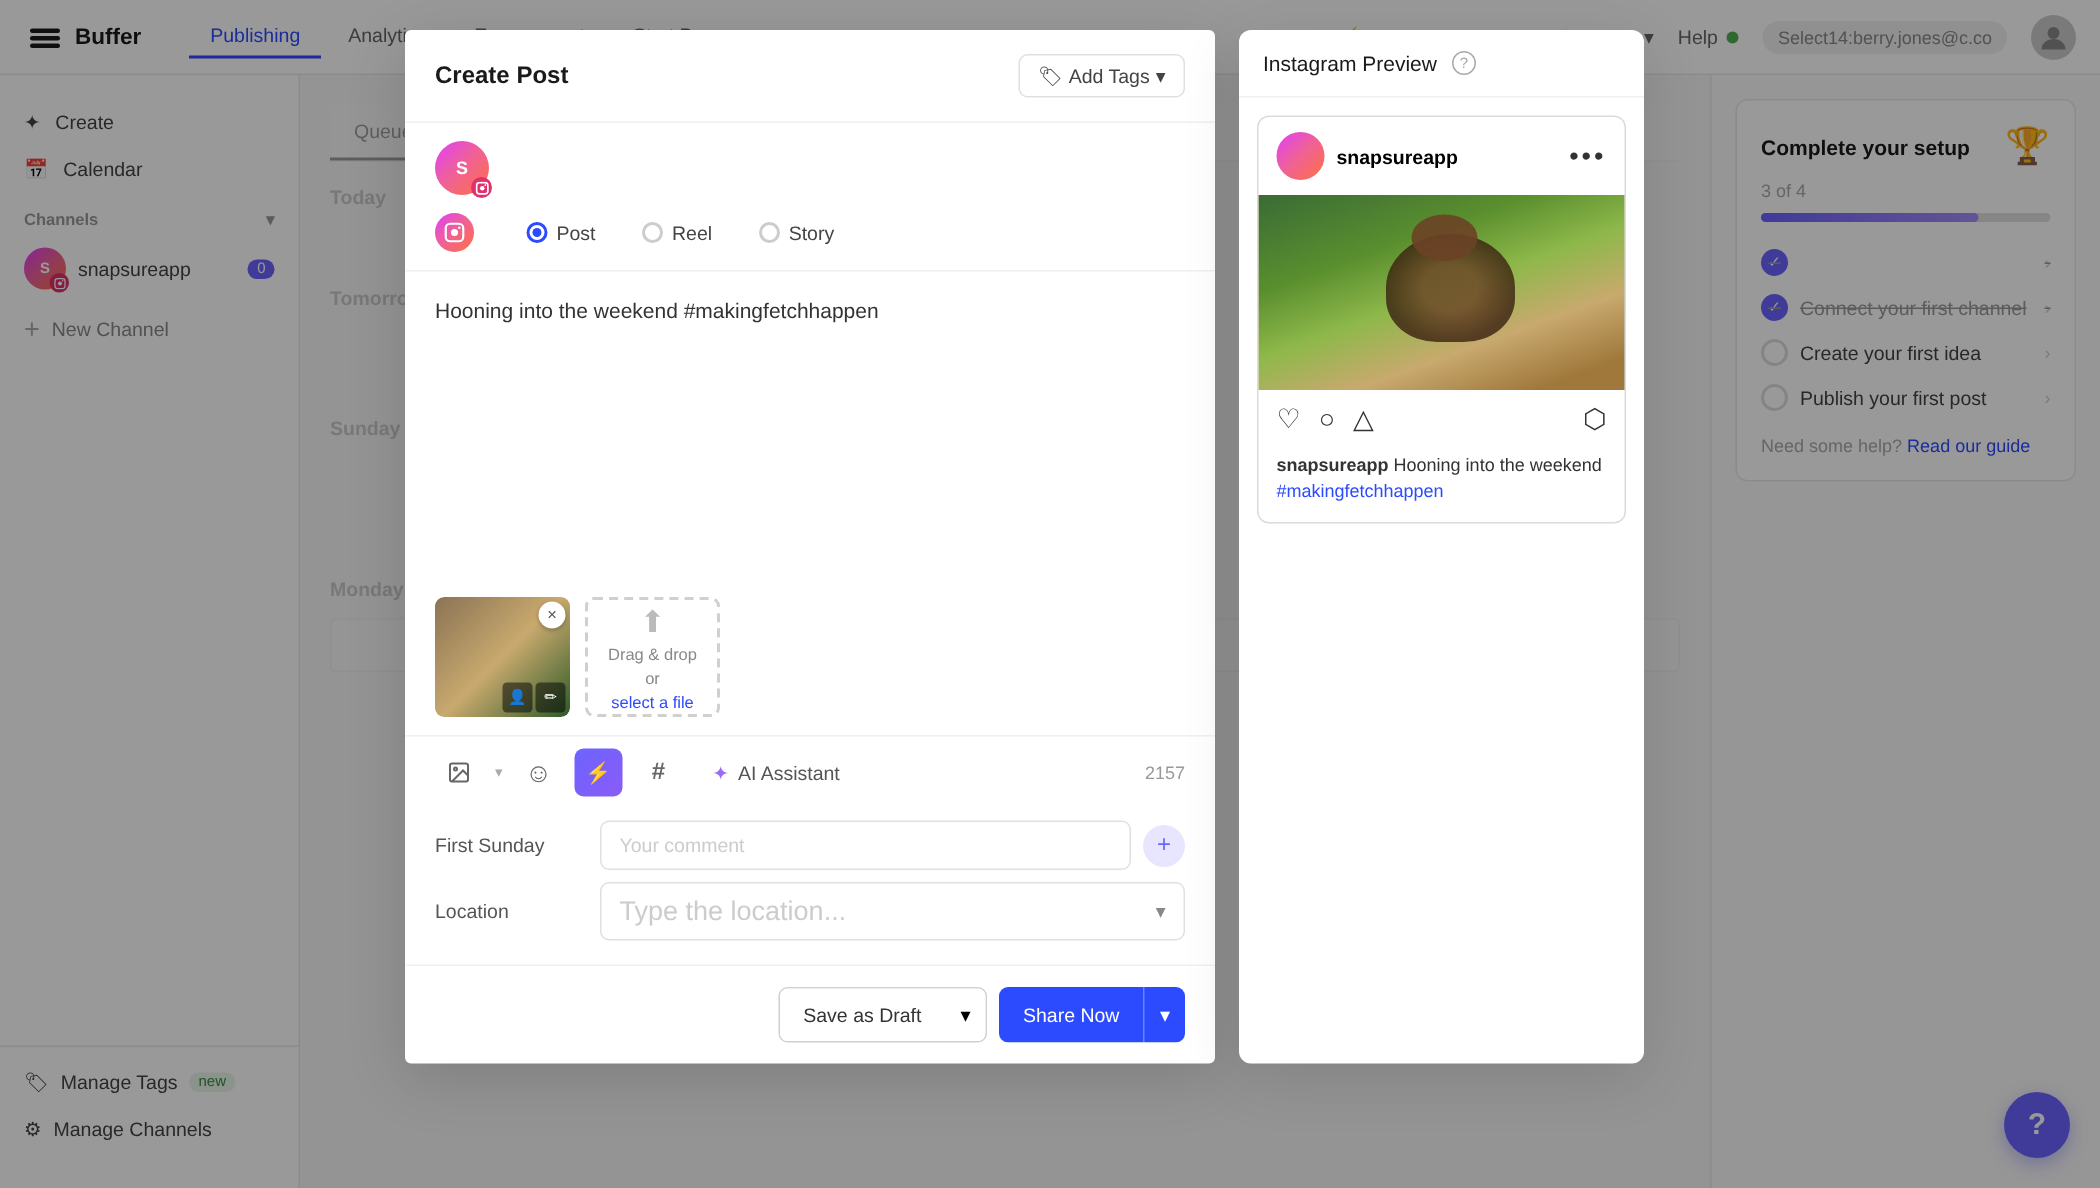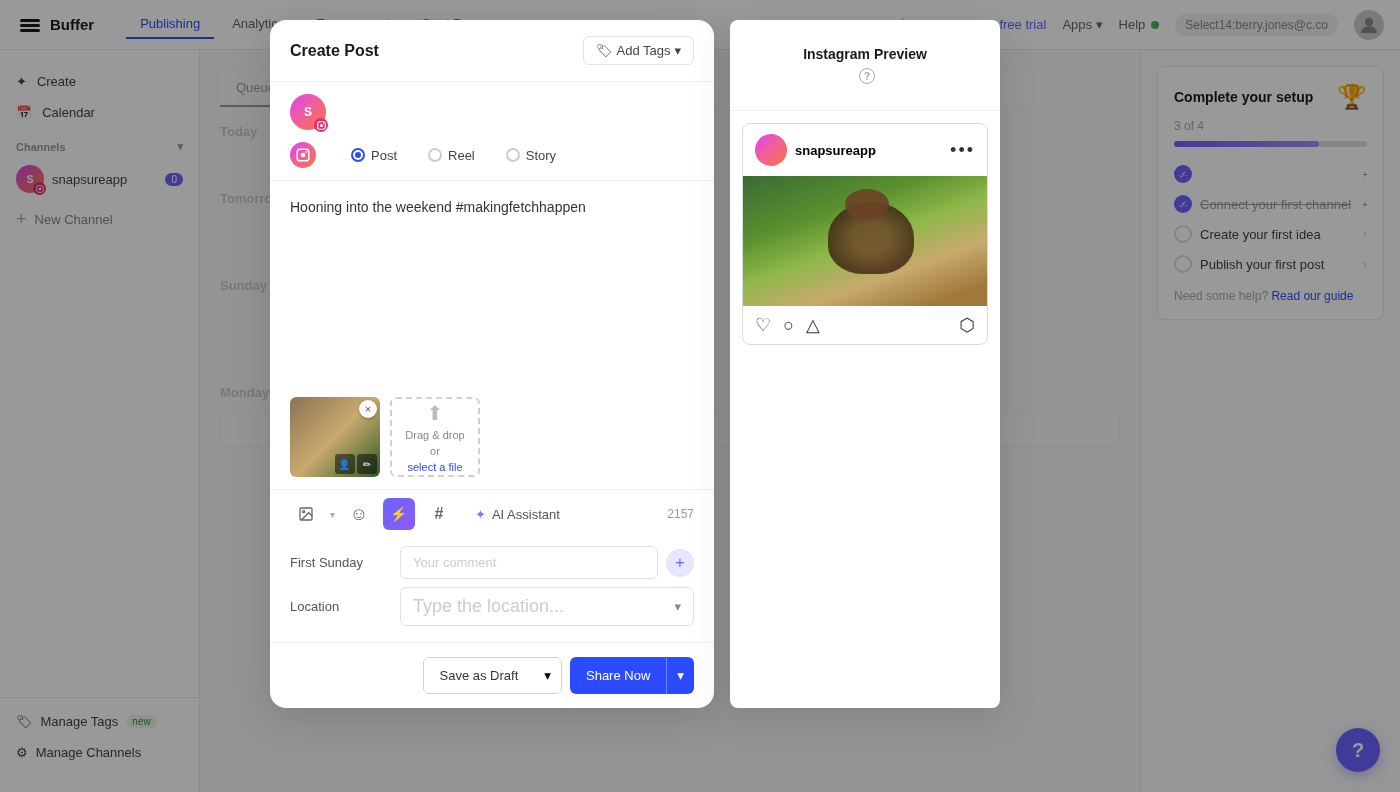--- a/index.html
+++ b/index.html
@@ -39,21 +39,21 @@
     .queue-tabs { display: flex; gap: 4px; margin-bottom: 16px; background: #fff; border-bottom: 1px solid #e8e8e8; }
     .queue-tab { padding: 10px 16px; font-size: 13px; color: #666; cursor: pointer; border-bottom: 2px solid transparent; }
     .queue-tab.active { color: #1a1a1a; border-bottom: 2px solid #1a1a1a; font-weight: 500; }
     .date-header { font-size: 13px; font-weight: 600; color: #888; margin-bottom: 12px; }
 
     
     .modal-overlay { position: absolute; top: 0; left: 0; right: 0; bottom: 0; background: rgba(0,0,0,0.4); display: flex; align-items: flex-start; justify-content: center; padding-top: 20px; z-index: 100; }
     .modal-container { display: flex; gap: 16px; width: 860px; }
 
     
-    .create-post-modal { background: #fff; border-radius: 16px; width: 444px; flex-shrink: 0; box-shadow: 0 10px 40px rgba(0,0,0,0.15); overflow: hidden; }
+    .create-post-modal { background: #fff; border-radius: 4px; width: 540px; flex-shrink: 0; box-shadow: 0 10px 40px rgba(0,0,0,0.15); overflow: hidden; }
     .modal-header { display: flex; justify-content: space-between; align-items: center; padding: 16px 20px; border-bottom: 1px solid #f0f0f0; }
     .modal-title { font-size: 16px; font-weight: 600; color: #1a1a1a; }
     .add-tags-btn { display: flex; align-items: center; gap: 4px; border: 1px solid #e0e0e0; border-radius: 6px; padding: 6px 12px; font-size: 13px; color: #444; cursor: pointer; background: #fff; }
 
     
     .account-row { display: flex; align-items: center; padding: 12px 20px 0; }
     .account-icon { width: 36px; height: 36px; border-radius: 50%; background: linear-gradient(135deg, #e040fb, #f06292, #ff7043); display: flex; align-items: center; justify-content: center; color: white; font-size: 12px; font-weight: bold; position: relative; }
     .insta-badge { position: absolute; bottom: -2px; right: -2px; width: 14px; height: 14px; background: #e1306c; border-radius: 50%; display: flex; align-items: center; justify-content: center; }
 
     
@@ -95,21 +95,21 @@
     .modal-footer { padding: 14px 20px; border-top: 1px solid #f0f0f0; display: flex; justify-content: flex-end; gap: 8px; }
     .draft-btn-group { display: flex; border: 1px solid #d0d0d0; border-radius: 6px; overflow: hidden; }
     .draft-btn { padding: 10px 16px; font-size: 13px; background: #fff; color: #333; cursor: pointer; border: none; }
     .draft-btn-arrow { padding: 10px 10px; background: #fff; border-left: 1px solid #e0e0e0; cursor: pointer; border: none; }
     .share-btn-group { display: flex; border-radius: 6px; overflow: hidden; }
     .share-btn { padding: 10px 16px; font-size: 13px; background: #2c4bff; color: white; cursor: pointer; border: none; font-weight: 500; }
     .share-btn-arrow { padding: 10px 10px; background: #2c4bff; border-left: 1px solid rgba(255,255,255,0.3); cursor: pointer; border-top: none; border-bottom: none; border-right: none; color: white; }
 
     
     .preview-panel { background: #fff; border-radius: 8px; width: 270px; box-shadow: 0 10px 40px rgba(0,0,0,0.12); overflow: hidden; }
-    .preview-header { padding: 26px 16px; border-bottom: 1px solid #f0f0f0; display: flex; align-items: center; gap: 6px; font-size: 14px; font-weight: 700; color: #1a1a1a; flex-direction: column; }
+    .preview-header { padding: 14px 16px; border-bottom: 1px solid #f0f0f0; display: flex; align-items: center; gap: 6px; font-size: 14px; font-weight: 400; color: #1a1a1a; }
     .preview-body { padding: 12px; }
     .ig-post { border: 1px solid #dbdbdb; border-radius: 8px; overflow: hidden; }
     .ig-post-header { display: flex; align-items: center; justify-content: space-between; padding: 10px 12px; }
     .ig-avatar { width: 32px; height: 32px; border-radius: 50%; background: linear-gradient(135deg, #e040fb, #f06292, #ff7043); }
     .ig-username { font-size: 13px; font-weight: 600; margin-left: 8px; }
     .ig-more { font-size: 18px; color: #333; letter-spacing: 2px; line-height: 1; }
     .ig-image { width: 100%; height: 130px; background: linear-gradient(135deg, #8B7355 0%, #c8a96e 40%, #2d5a27 100%); }
     .ig-actions { display: flex; align-items: center; padding: 8px 12px; gap: 12px; }
     .ig-action { font-size: 18px; color: #333; cursor: pointer; }
     .ig-save { margin-left: auto; font-size: 18px; color: #333; cursor: pointer; }
@@ -370,20 +370,26 @@
                 <div style="position:absolute;top:20%;left:35%;width:35%;height:55%;background:radial-gradient(ellipse,#6b4226 30%,#3a2010 70%);border-radius:50% 50% 40% 40%;opacity:0.8;"></div>
                 <div style="position:absolute;top:10%;left:42%;width:18%;height:24%;background:#6b4226;border-radius:50%;opacity:0.9;"></div>
               </div>
             </div>
             <div class="ig-actions">
               <span class="ig-action">♡</span>
               <span class="ig-action">○</span>
               <span class="ig-action">△</span>
               <span class="ig-save">⬡</span>
             </div>
+            <div class="ig-caption">
+              <strong>snapsureapp</strong>
+              <span>Hooning into the weekend </span>
+              <br>
+              <span style="color:#2c4bff;">#makingfetchhappen</span>
+            </div>
           </div>
         </div>
       </div>
 
     </div>
   </div>
 
   <div class="right-sidebar" style="position:relative;">
     <div class="setup-card">
       <div class="setup-title">

